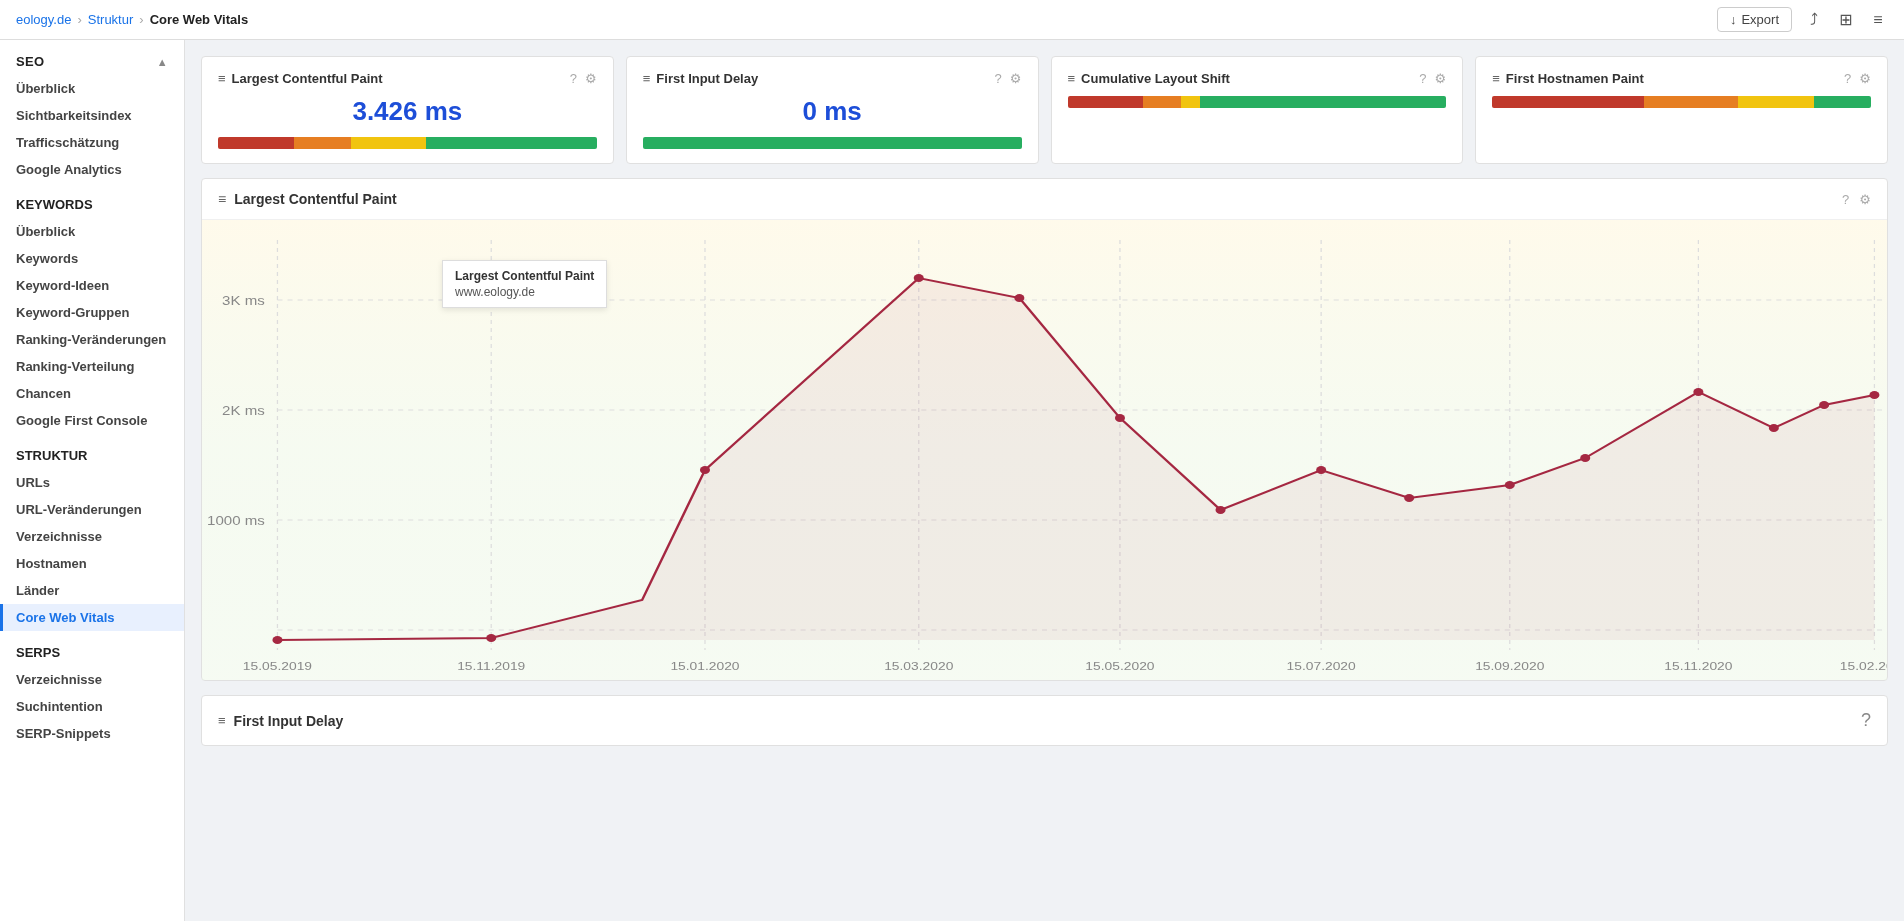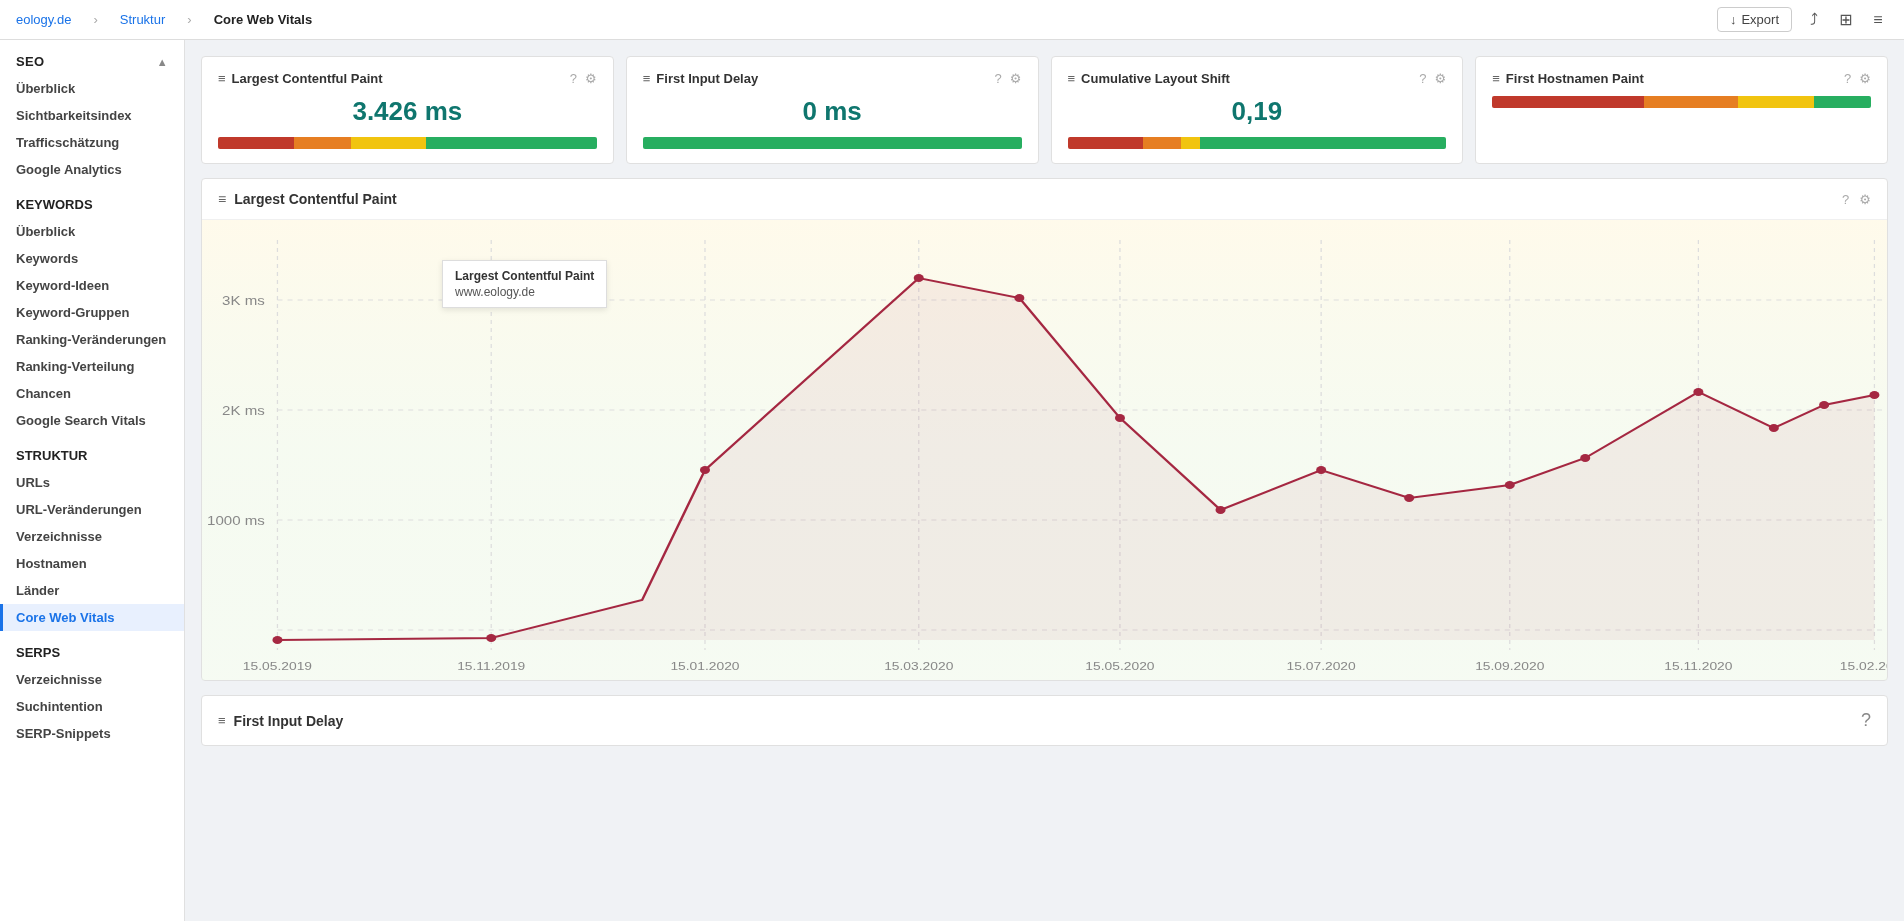--- a/index.html
+++ b/index.html
@@ -11,21 +11,21 @@
       background: #fff;
       border-bottom: 1px solid #ddd;
       display: flex;
       align-items: center;
       padding: 0 16px;
       justify-content: space-between;
     }
     .breadcrumb {
       display: flex;
       align-items: center;
-      gap: 22px;
+      gap: 6px;
       font-size: 13px;
       color: #555;
     }
     .breadcrumb .sep { color: #aaa; }
     .breadcrumb .current { font-weight: 600; color: #222; }
     .topbar-actions {
       display: flex;
       align-items: center;
       gap: 12px;
     }
@@ -143,21 +143,21 @@
     .metric-card-actions {
       display: flex;
       gap: 8px;
       color: #aaa;
       font-size: 13px;
     }
     .metric-value {
       text-align: center;
       font-size: 26px;
       font-weight: 700;
-      color: #0f766e;
+      color: #1d4ed8;
       margin-bottom: 10px;
     }
     .metric-bar {
       height: 12px;
       border-radius: 2px;
       overflow: hidden;
       display: flex;
     }
 
     
@@ -263,21 +263,21 @@
     <a class="sidebar-item">Google Analytics</a>
 
     <div class="sidebar-section-label">Keywords</div>
     <a class="sidebar-item">Überblick</a>
     <a class="sidebar-item">Keywords</a>
     <a class="sidebar-item">Keyword-Ideen</a>
     <a class="sidebar-item">Keyword-Gruppen</a>
     <a class="sidebar-item">Ranking-Veränderungen</a>
     <a class="sidebar-item">Ranking-Verteilung</a>
     <a class="sidebar-item">Chancen</a>
-    <a class="sidebar-item">Google Search Vitals</a>
+    <a class="sidebar-item">Google First Console</a>
 
     <div class="sidebar-section-label">Struktur</div>
     <a class="sidebar-item">URLs</a>
     <a class="sidebar-item">URL-Veränderungen</a>
     <a class="sidebar-item">Verzeichnisse</a>
     <a class="sidebar-item">Hostnamen</a>
     <a class="sidebar-item">Länder</a>
     <a class="sidebar-item active">Core Web Vitals</a>
 
     <div class="sidebar-section-label">SERPs</div>
@@ -331,21 +331,20 @@
         <div class="metric-card-header">
           <div class="metric-card-title">
             <span style="color:#666;">≡</span>
             <span>Cumulative Layout Shift</span>
           </div>
           <div class="metric-card-actions">
             <span style="cursor:pointer;">?</span>
             <span style="cursor:pointer;">⚙</span>
           </div>
         </div>
-        <div class="metric-value">0,19</div>
         <div class="metric-bar">
           <div style="background:#c0392b;width:20%;"></div>
           <div style="background:#e67e22;width:10%;"></div>
           <div style="background:#f1c40f;width:5%;"></div>
           <div style="background:#27ae60;width:65%;"></div>
         </div>
       </div>
 
       <div class="metric-card">
         <div class="metric-card-header">

